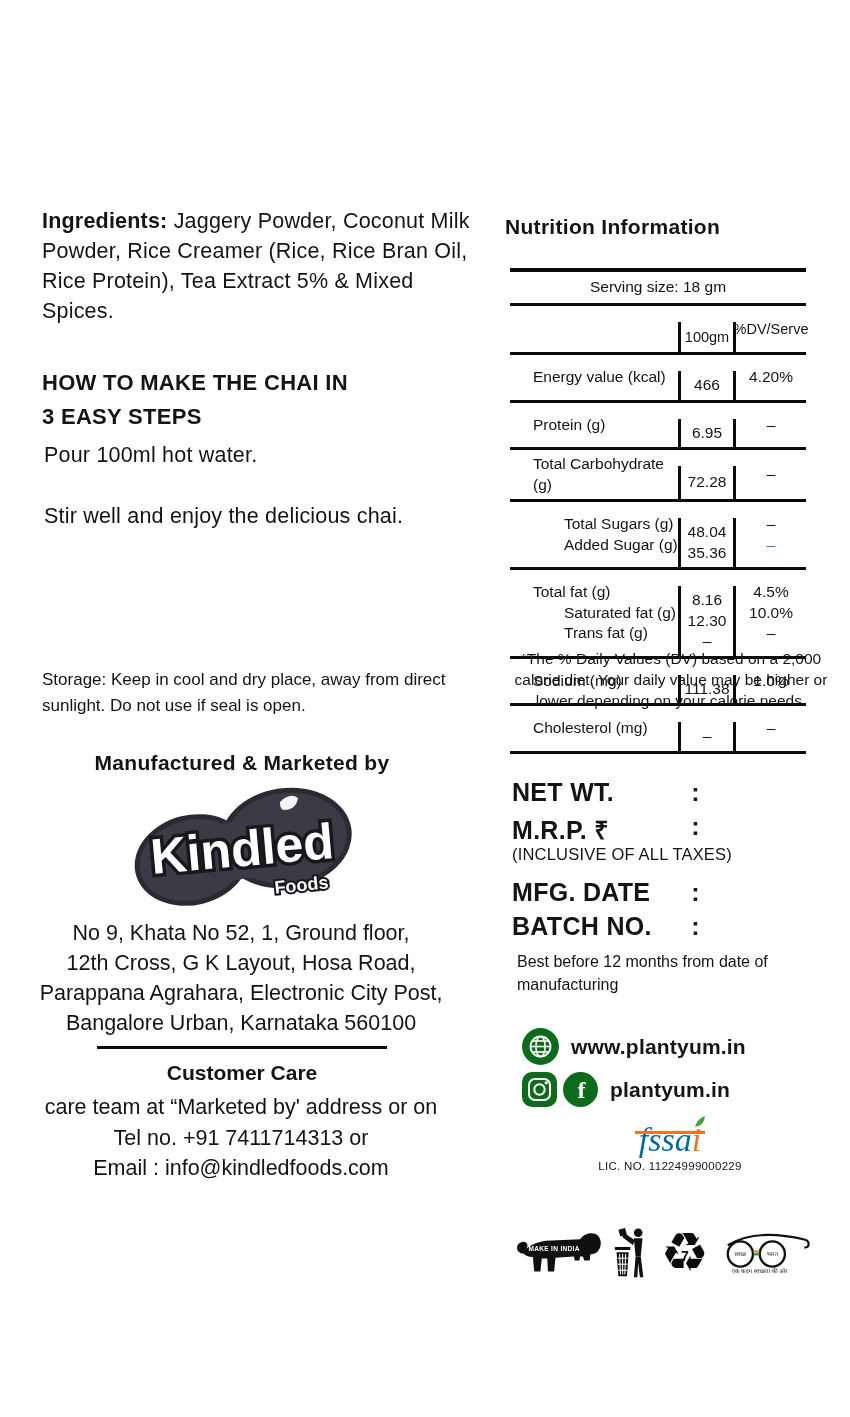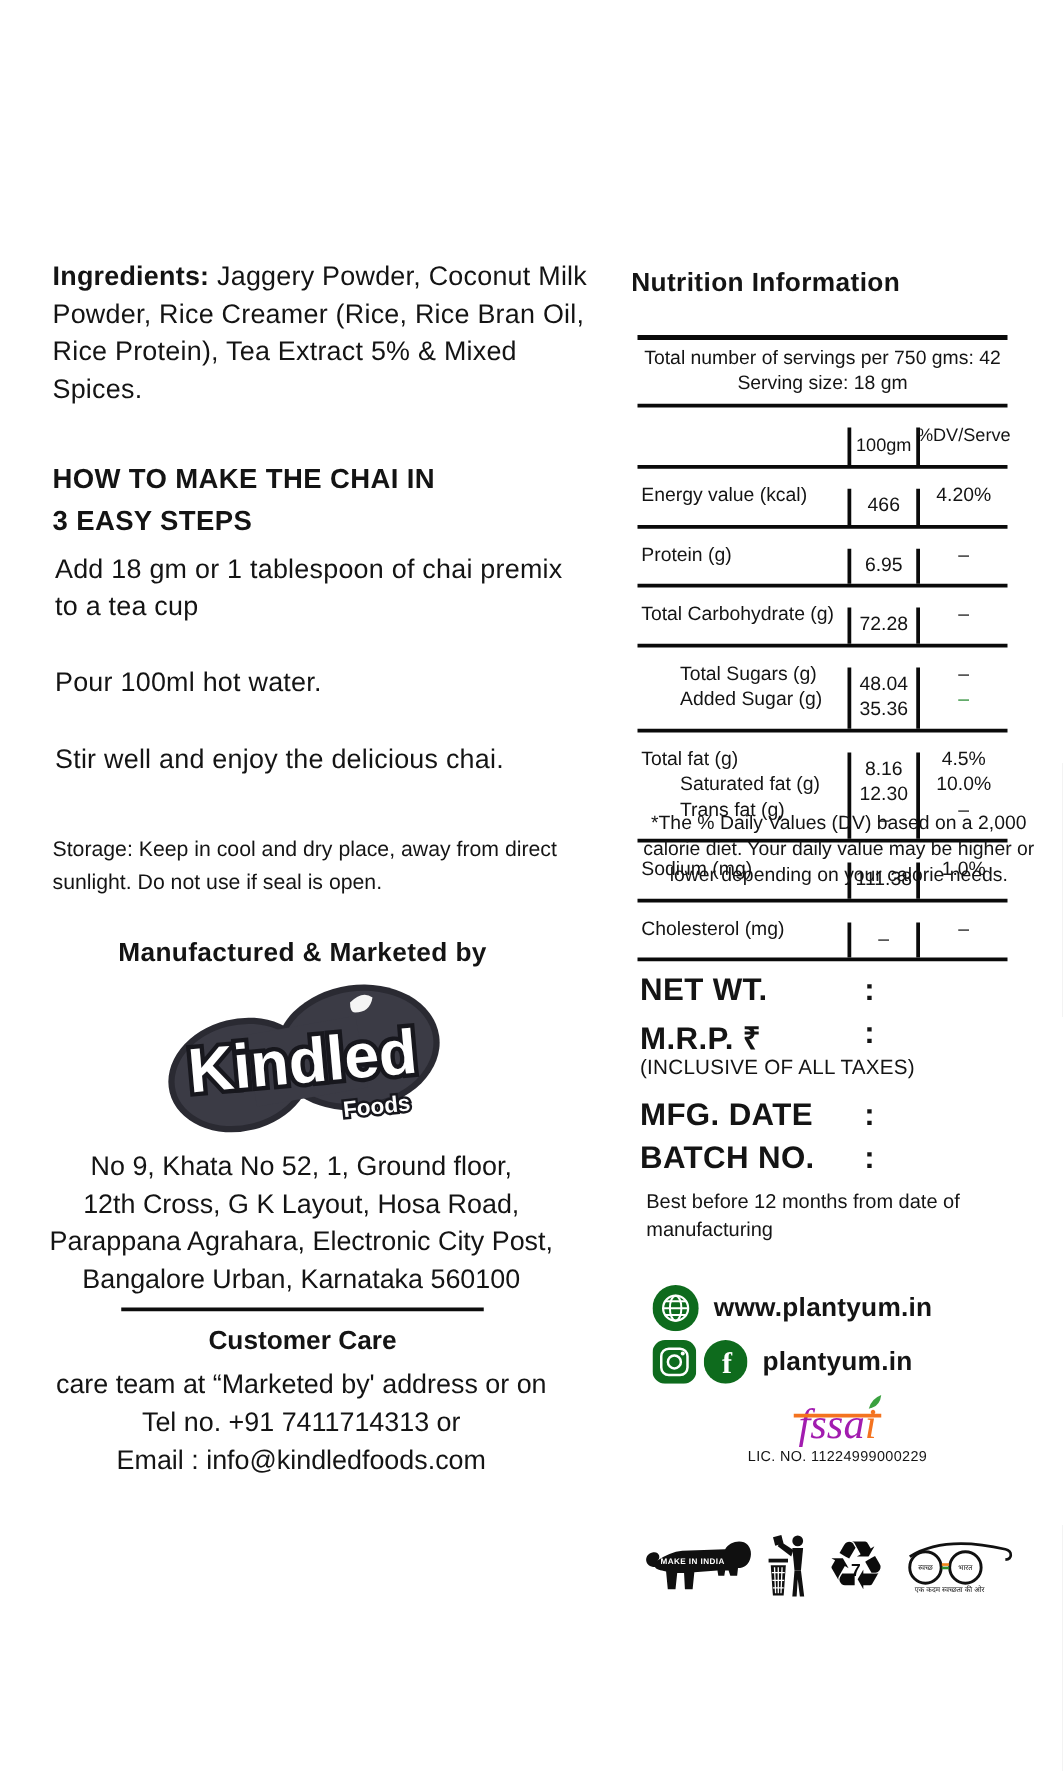--- a/index.html
+++ b/index.html
@@ -29,40 +29,40 @@
   .ntable{left:510px; top:268px; width:296px; border-top:4px solid #0a0a0a;}
   .nserv{padding:5px 0 6px 0; text-align:center; font-size:15.5px; line-height:20px;}
   .nheadrow,.nrow{display:grid; grid-template-columns:168px 58px 70px;}
   .nheadrow{border-top:3px solid #0a0a0a; border-bottom:3px solid #0a0a0a;}
   .nhead{font-size:14.5px; display:flex; align-items:center; justify-content:center; min-height:30px;}
   .nrow{border-bottom:3px solid #0a0a0a;}
   .ncell{display:flex; flex-direction:column; justify-content:center; padding:4px 0;}
   .ncol2{border-left:3px solid #0a0a0a; border-right:3px solid #0a0a0a; text-align:center;margin-top:16px;}
   .ncol3{text-align:center;}
   .nline{font-size:15.5px; line-height:20.5px;}
-  .nlabel{text-align:left; padding-left:3px;}
+  .nlabel{text-align:left; padding-left:3px;margin-left:20px;}
   .nlabel.indent{padding-left:34px;}
   .nfoot{left:505px; top:648px; width:332px; text-align:center; font-size:15.5px; line-height:21px;}
 
   
   .pfield{left:512px; width:188px; display:flex; justify-content:space-between; font-size:25px; font-weight:800; letter-spacing:.3px;}
   .taxes{left:512px; top:845px; font-size:16.5px; letter-spacing:.2px;}
   .bestbefore{left:517px; top:950px; width:280px; font-size:16px; line-height:23px;}
 
   
   .linkrow{display:flex; align-items:center; gap:12px;}
   .web-row{left:522px; top:1028px;}
   .soc-row{left:522px; top:1072px;}
   .linktext{font-size:21px; font-weight:800; letter-spacing:.2px;}
   .icongap{display:flex; gap:6px; align-items:center;}
 
   
   .fssai{left:505px; top:1122px; width:330px; text-align:center;}
   .fssai-word{position:relative; display:inline-block; font-family:"Liberation Serif", serif; font-style:italic; font-size:34px; line-height:36px;}
-  .fssa{color:#a21caf;}
+  .fssa{color:#0369a1;}
   .fssai-i{color:#f4731f;}
   .fssai-bar{position:absolute; left:-4px; top:9px; width:calc(100% + 8px); height:3px; background:#f4731f;}
   .fssai-leaf{position:absolute; right:-6px; top:-7px;}
   .fssai-lic{margin-top:2px; font-size:11.5px; font-weight:400; letter-spacing:.3px;}
 
   
   .badges{left:513px; top:1218px; width:300px; height:70px; display:flex; align-items:center; gap:12px;}
   .recycle-wrap{position:relative; width:50px; height:56px;}
   .recycle-glyph{font-family:"DejaVu Sans", sans-serif; font-size:54px; line-height:56px; color:#0b0b0b;}
   .recycle-num{position:absolute; left:50%; top:56%; transform:translate(-50%,-50%); font-size:14px; font-weight:800; color:#0b0b0b;}
@@ -74,21 +74,20 @@
 <div class="page">
 
   <p class="abs ingredients"><b>Ingredients:</b> <span>Jaggery Powder, Coconut Milk Powder, Rice Creamer (Rice, Rice Bran Oil, Rice Protein), Tea Extract 5% &amp; Mixed Spices.</span></p>
 
   <div class="abs howto-head">
     <div>HOW TO MAKE THE CHAI IN</div>
     <div>3 EASY STEPS</div>
   </div>
 
   <div class="abs steps" id="steps">
-      <p class="step">Add 18 gm or 1 tablespoon of chai premix to a tea cup</p>
       <p class="step">Pour 100ml hot water.</p>
       <p class="step">Stir well and enjoy the delicious chai.</p>
     </div>
 
   <p class="abs storage">Storage: Keep in cool and dry place, away from direct sunlight. Do not use if seal is open.</p>
 
   <div class="abs manu-head">Manufactured &amp; Marketed by</div>
 
   <div class="abs klogo">
     <svg width="226" height="124" viewBox="0 0 226 124">
@@ -116,21 +115,20 @@
   <div class="abs care-lines" id="care-lines">
       <div class="care-line">care team at “Marketed by' address or on</div>
       <div class="care-line">Tel no. +91 7411714313 or</div>
       <div class="care-line">Email : info@kindledfoods.com</div>
     </div>
 
   <div class="abs ntitle">Nutrition Information</div>
 
   <div class="abs ntable">
     <div class="nserv">
-      <div>Total number of servings per 750 gms: 42</div>
       <div>Serving size: 18 gm</div>
     </div>
     <div class="nheadrow">
       <div class="nhead ncol1"></div>
       <div class="nhead ncol2">100gm</div>
       <div class="nhead ncol3">%DV/Serve</div>
     </div>
     <div id="nrows">
         <div class="nrow">
           <div class="ncell ncol1">

